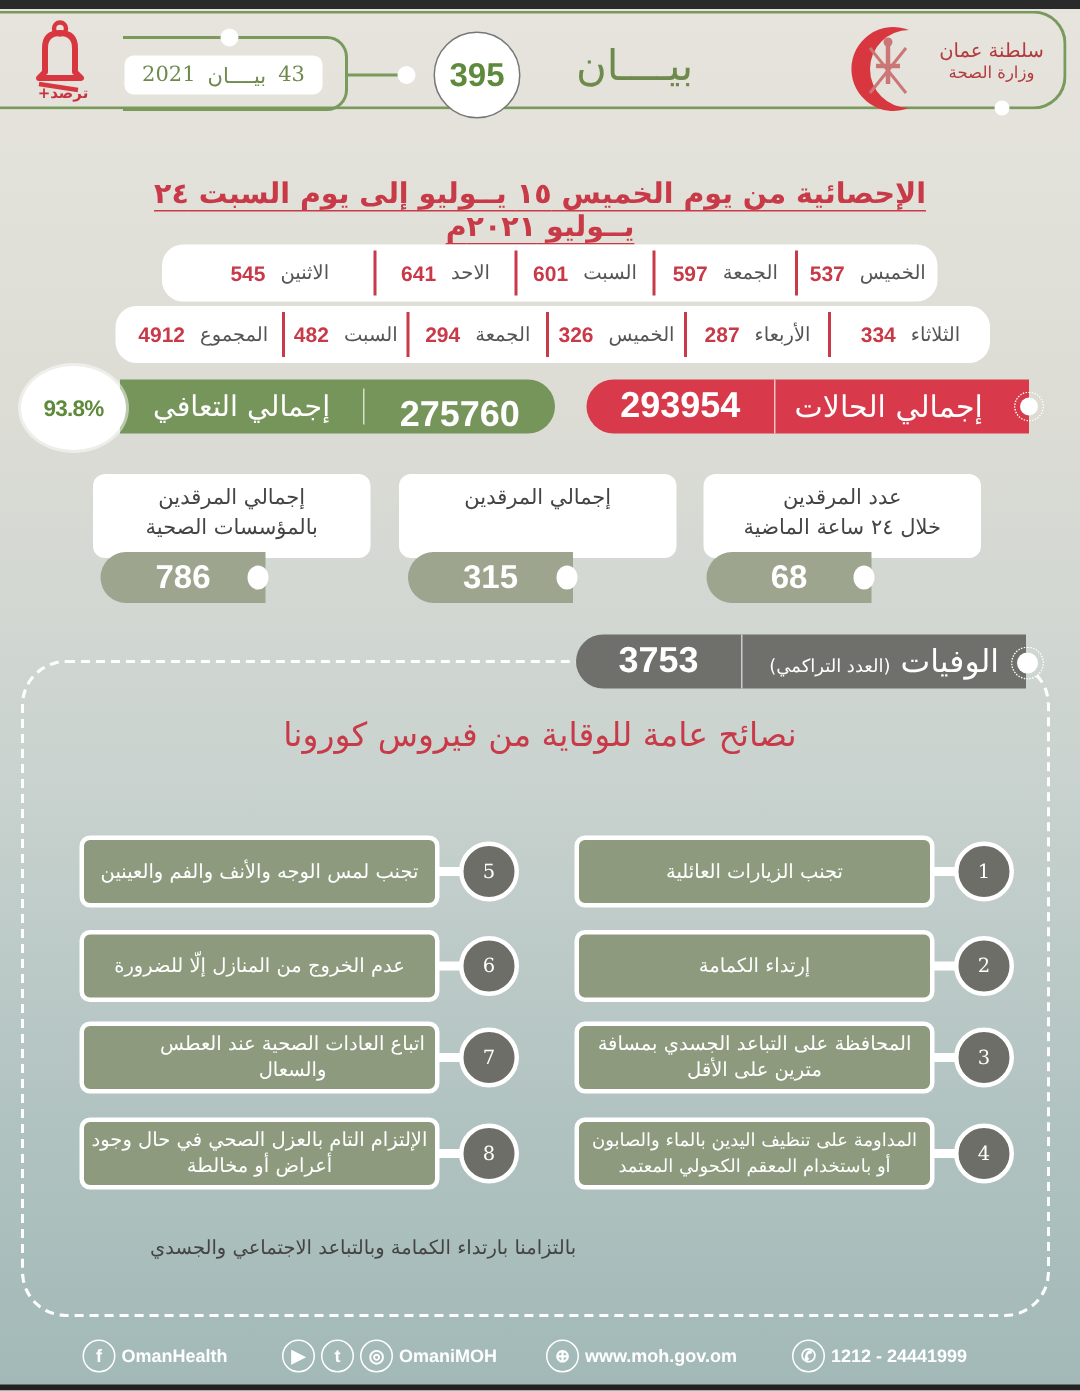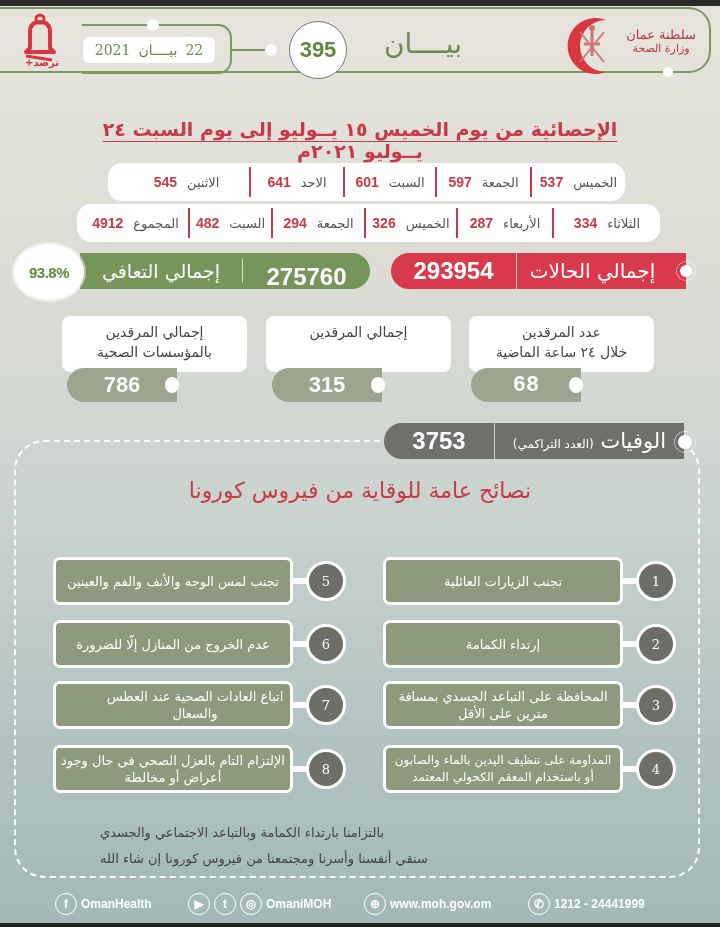--- a/index.html
+++ b/index.html
@@ -151,21 +151,21 @@
 <svg class="bell" viewBox="0 0 36 56">
   <circle cx="18" cy="7" r="4" fill="none" stroke="#d9373f" stroke-width="3"></circle>
   <path d="M8 36 L8 20 Q8 10 18 10 Q28 10 28 20 L28 36 L32 40 L4 40 Z" fill="none" stroke="#d9373f" stroke-width="4" stroke-linejoin="round"></path>
   <path d="M4 44 L30 48" stroke="#d9373f" stroke-width="3"></path>
 </svg>
 <div class="bell-label">ترصد+</div>
 
 <div class="date-frame"></div>
 <div class="dot-white" style="left:147px;top:19px;"></div>
 <div class="date-pill">
-  <span>22</span>
+  <span>43</span>
   <span>بيــــان</span>
   <span>2021</span>
 </div>
 <div class="conn-line" style="left:232px;top:49px;width:36px;"></div>
 <div class="dot-white" style="left:265px;top:44px;"></div>
 
 <div class="num-circle">395</div>
 <div class="bayan">بيــــان</div>
 
 <svg class="logo-emblem" viewBox="0 0 60 62">
@@ -244,21 +244,21 @@
 <div class="rec-bar">
   <div class="rec-val">275760</div>
   <div class="rec-label">إجمالي التعافي</div>
 </div>
 <div class="pct-circle">93.8%</div>
 
 <div class="hcard" style="left:469px;top:316px;">
   <div>عدد المرقدين</div>
   <div>خلال ٢٤ ساعة الماضية</div>
 </div>
-<div class="hval" style="left:471px;top:368px;font-family:Liberation Mono, monospace;">68</div>
+<div class="hval" style="left:471px;top:368px;">68</div>
 <div class="dot-white" style="left:569px;top:377px;width:14px;height:16px;"></div>
 
 <div class="hcard" style="left:266px;top:316px;">
   <div>إجمالي المرقدين</div>
 </div>
 <div class="hval" style="left:272px;top:368px;">315</div>
 <div class="dot-white" style="left:371px;top:377px;width:14px;height:16px;"></div>
 
 <div class="hcard" style="left:62px;top:316px;">
   <div>إجمالي المرقدين</div>
@@ -305,21 +305,20 @@
 <div class="tip" style="left:53px;top:681px;padding-left:48px;">اتباع العادات الصحية عند العطس والسعال</div>
 <div class="tip-conn" style="left:291px;top:702px;"></div>
 <div class="tip-num" style="left:306px;top:685px;">7</div>
 
 <div class="tip" style="left:53px;top:745px;">الإلتزام التام بالعزل الصحي في حال وجود أعراض أو مخالطة</div>
 <div class="tip-conn" style="left:291px;top:766px;"></div>
 <div class="tip-num" style="left:306px;top:749px;">8</div>
 
 <div class="closing">
   <div>بالتزامنا بارتداء الكمامة وبالتباعد الاجتماعي والجسدي</div>
-  <div>سنقي أنفسنا وأسرنا ومجتمعنا من فيروس كورونا إن شاء الله</div>
 </div>
 
 <div class="footer">
   <div class="f-item" style="left:55px;">
     <span class="f-icon">f</span>
     <span>OmanHealth</span>
   </div>
   <div class="f-item" style="left:188px;">
     <span class="f-icon">▶</span>
     <span class="f-icon">t</span>

